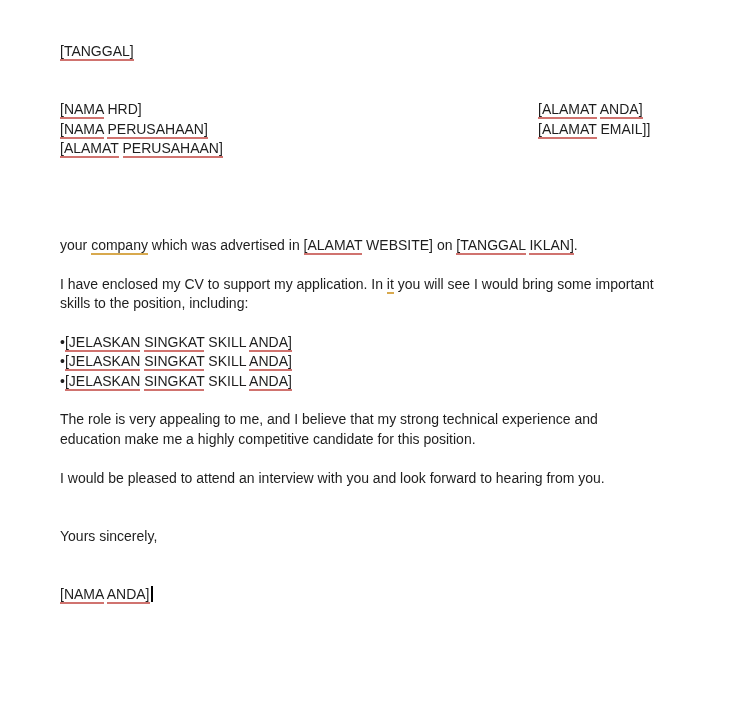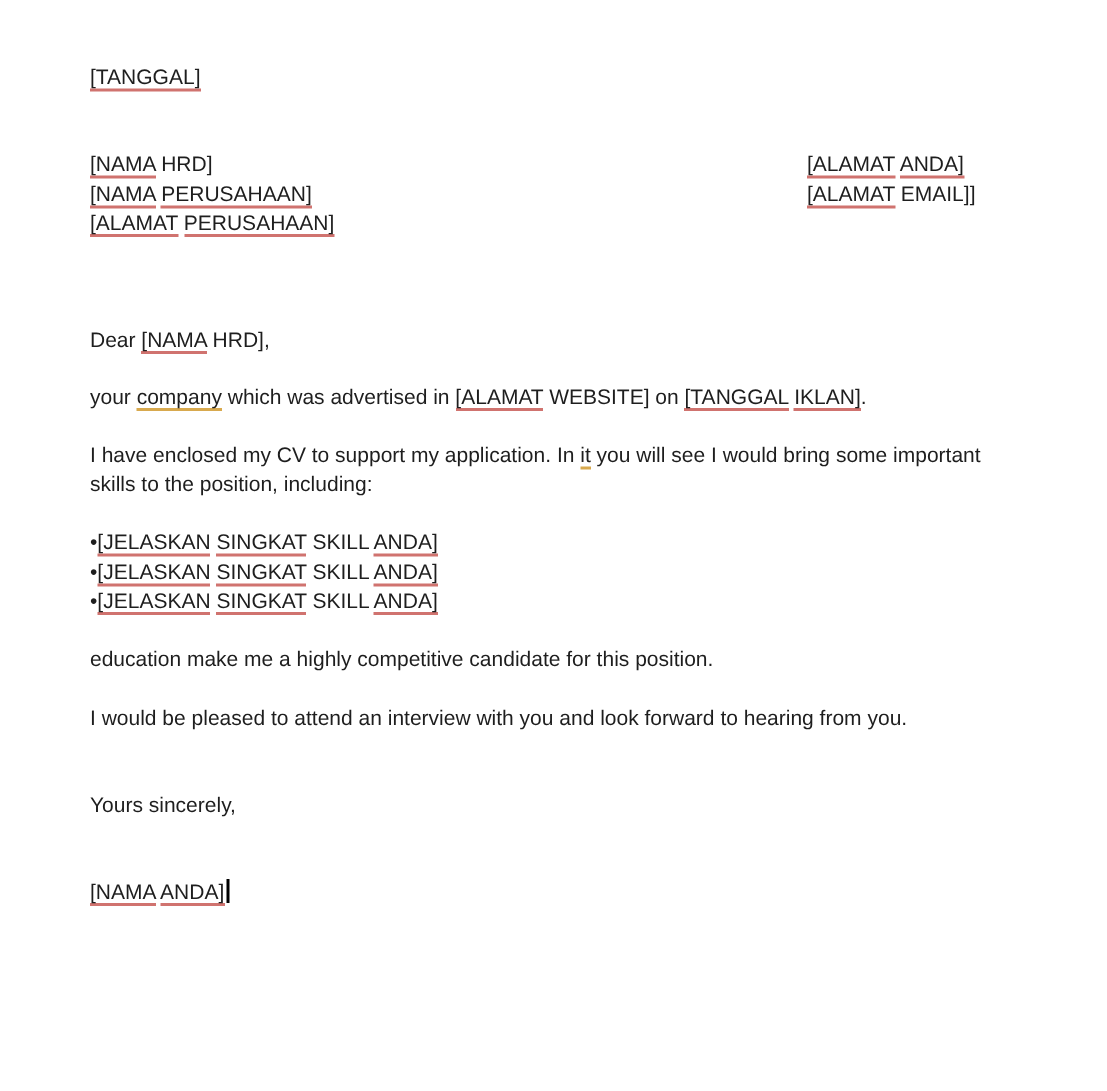--- a/index.html
+++ b/index.html
@@ -59,31 +59,31 @@
   <div class="doc" id="doc" style="left: 24px; margin-left: 36px;">
       <div class="line"><span class="u-red">[TANGGAL]</span></div>
       <div class="line">&nbsp;</div>
       <div class="line">&nbsp;</div>
       <div class="line"><span><span class="u-red">[NAMA</span><span> </span><span>HRD]</span></span><span class="right-col" style="left: 478px; text-align: center;"><span class="u-red">[ALAMAT</span><span> </span><span class="u-red">ANDA]</span></span></div>
       <div class="line"><span><span class="u-red">[NAMA</span><span> </span><span class="u-red">PERUSAHAAN]</span></span><span class="right-col" style="left: 478px;"><span class="u-red">[ALAMAT</span><span> EMAIL]]</span></span></div>
       <div class="line"><span class="u-red">[ALAMAT</span><span> </span><span class="u-red">PERUSAHAAN]</span></div>
       <div class="line">&nbsp;</div>
       <div class="line">&nbsp;</div>
       <div class="line">&nbsp;</div>
-      <div class="line"><span>Dear </span><span class="u-red">[NAMA</span><span> HRD],</span></div>
       <div class="line">&nbsp;</div>
       <div class="line"><span>your </span><span class="u-yellow">company</span><span> which was advertised in </span><span class="u-red">[ALAMAT</span><span> WEBSITE] on </span><span class="u-red">[TANGGAL</span><span> </span><span class="u-red">IKLAN]</span><span>.</span></div>
       <div class="line">&nbsp;</div>
       <div class="line"><span>I have enclosed my CV to support my application. In </span><span class="u-yellow">it</span><span> you will see I would bring some important</span></div>
       <div class="line"><span>skills to the position, including:</span></div>
       <div class="line">&nbsp;</div>
       <div class="line"><span>•</span><span class="u-red">[JELASKAN</span><span> </span><span class="u-red">SINGKAT</span><span> SKILL </span><span class="u-red">ANDA]</span></div>
       <div class="line"><span>•</span><span class="u-red">[JELASKAN</span><span> </span><span class="u-red">SINGKAT</span><span> SKILL </span><span class="u-red">ANDA]</span></div>
       <div class="line"><span>•</span><span class="u-red">[JELASKAN</span><span> </span><span class="u-red">SINGKAT</span><span> SKILL </span><span class="u-red">ANDA]</span></div>
       <div class="line">&nbsp;</div>
+      <div class="line"><span>The role is very appealing to me, and I believe that my strong technical experience and</span></div>
       <div class="line"><span>education make me a highly competitive candidate for this position.</span></div>
       <div class="line">&nbsp;</div>
       <div class="line"><span>I would be pleased to attend an interview with you and look forward to hearing from you.</span></div>
       <div class="line">&nbsp;</div>
       <div class="line">&nbsp;</div>
       <div class="line"><span>Yours sincerely,</span></div>
       <div class="line">&nbsp;</div>
       <div class="line">&nbsp;</div>
       <div class="line"><span class="u-red">[NAMA</span><span> </span><span class="u-red">ANDA]</span><span class="caret"></span></div>
     </div>

